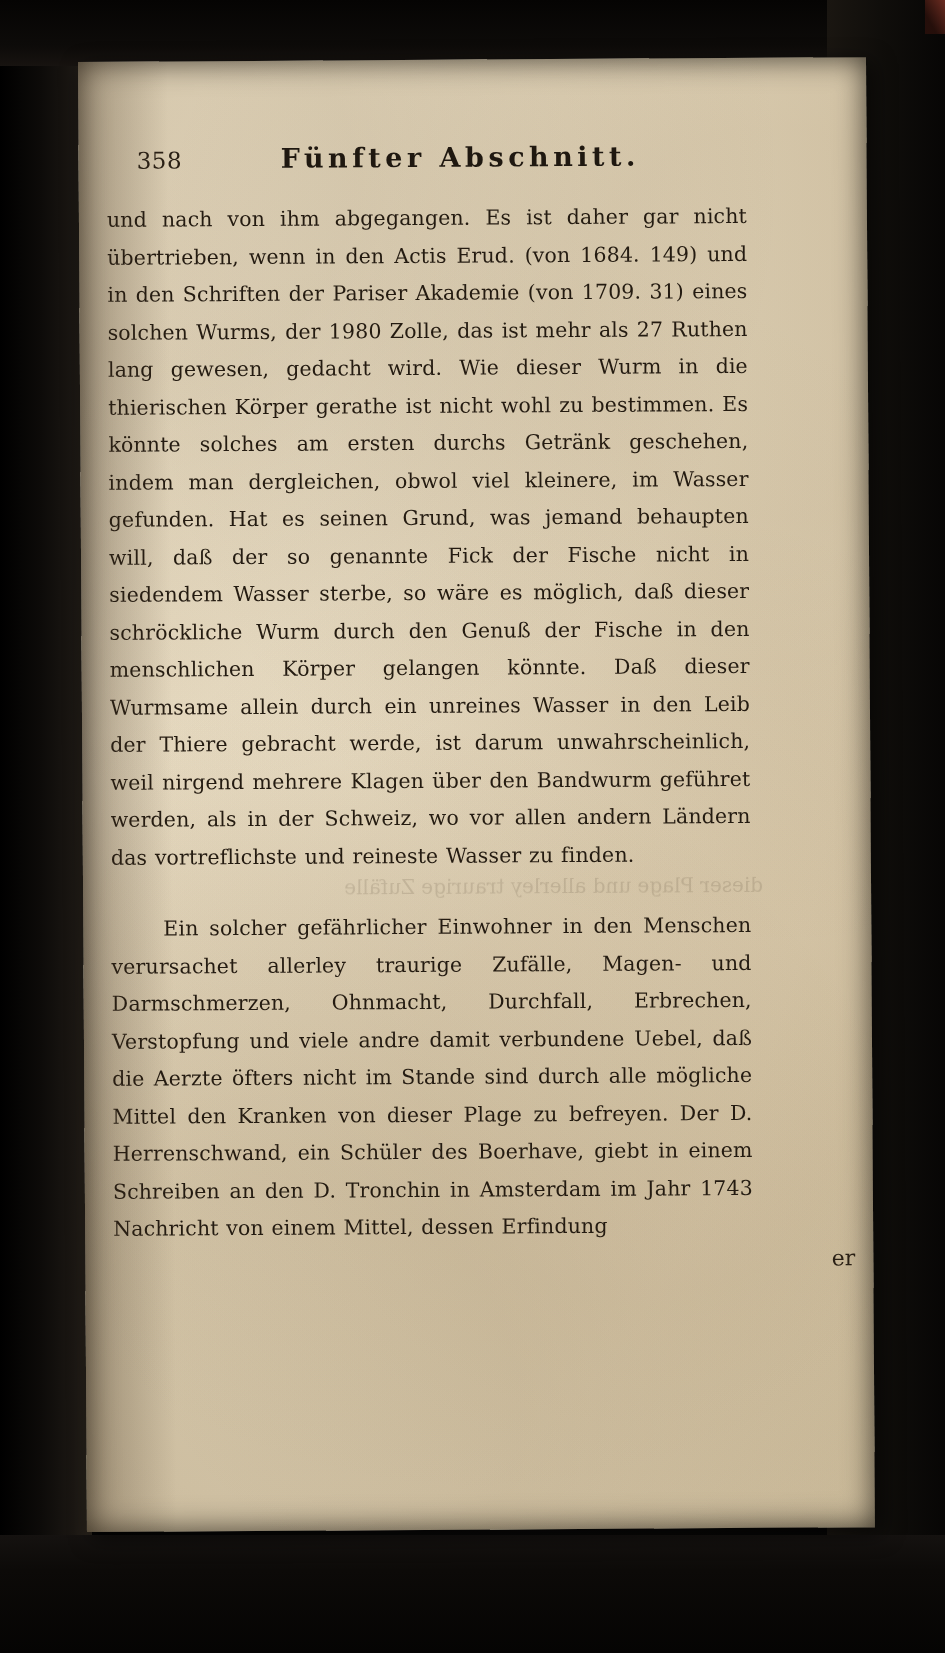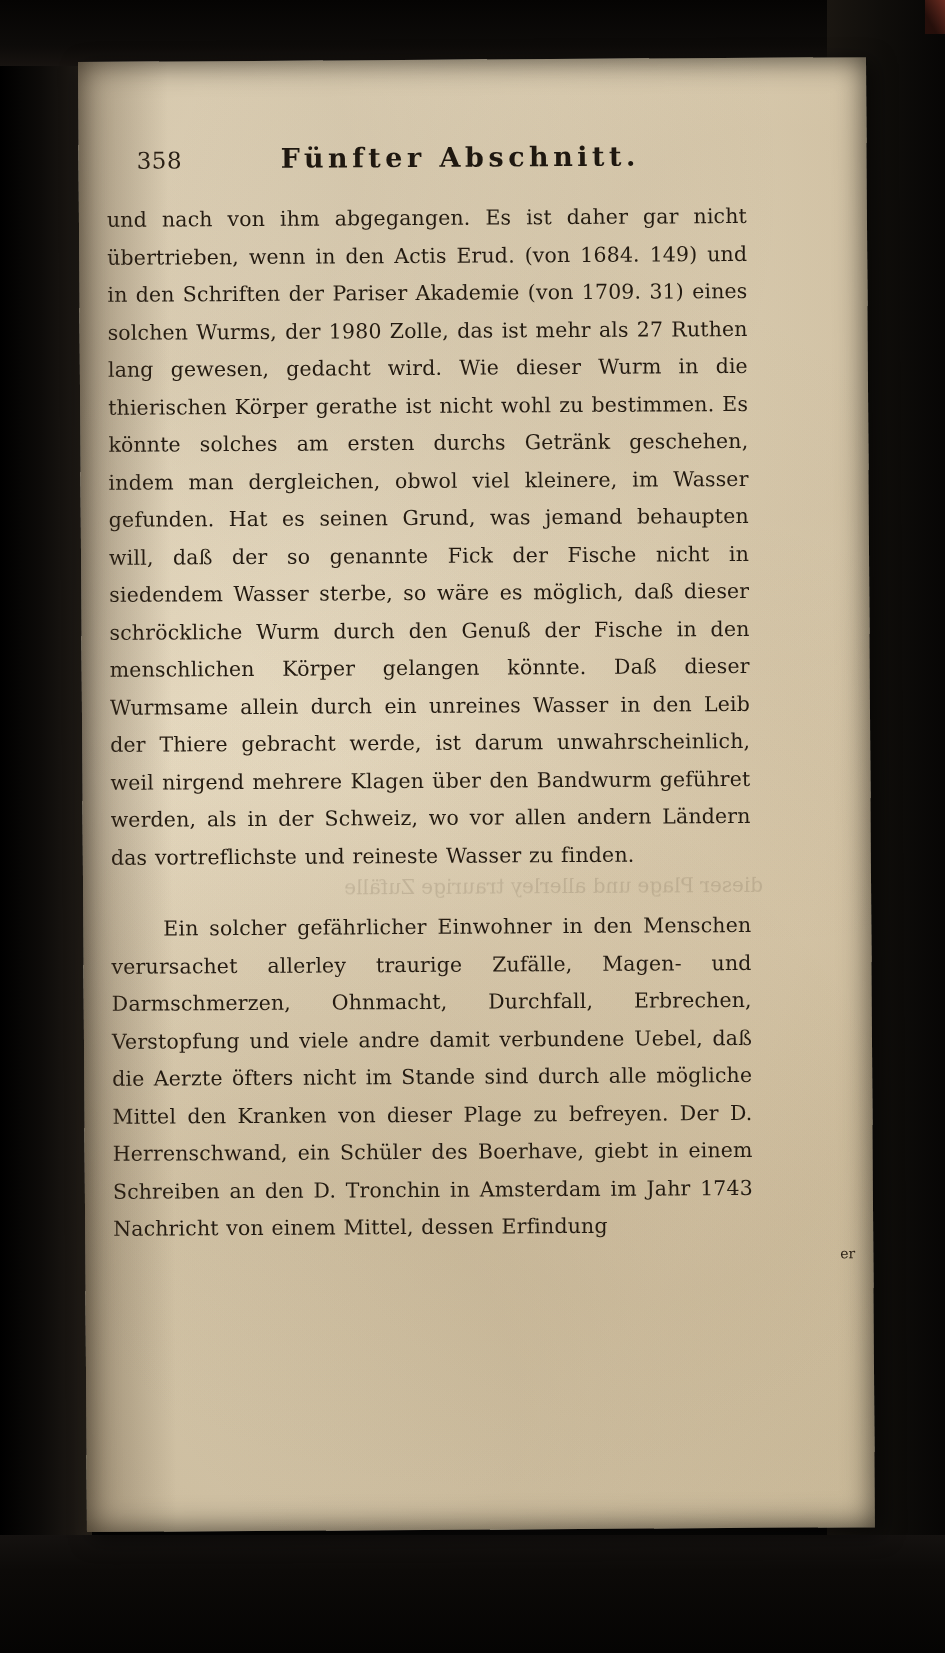--- a/index.html
+++ b/index.html
@@ -137,21 +137,21 @@
     margin-top: 34px;
   }
   p.para.indent {
     text-indent: 52px;
   }
   .catchword {
     position: absolute;
     top: 1188px;
     right: 18px;
     font-family: "DejaVu Serif", serif;
-    font-size: 14px;
+    font-size: 22px;
     color: #2a2015;
   }
 
   
   .showthrough {
     position: absolute;
     left: 70px;
     top: 812px;
     width: 610px;
     height: 62px;

